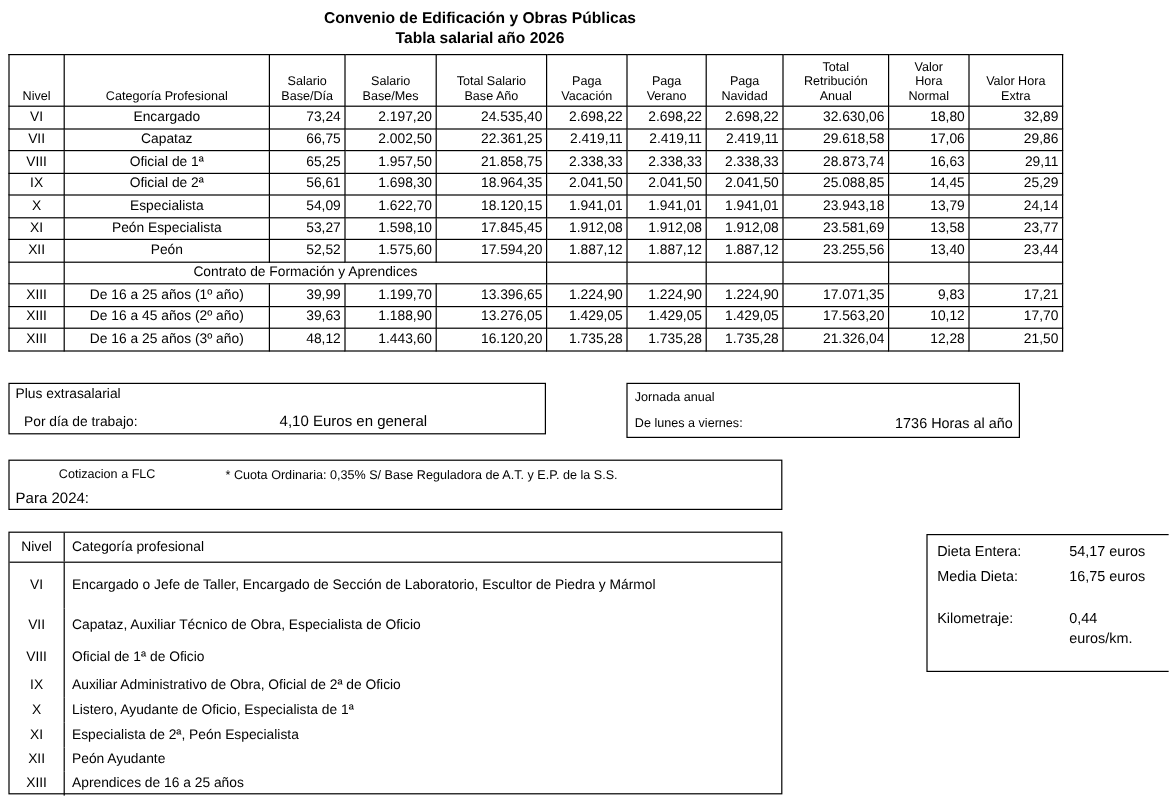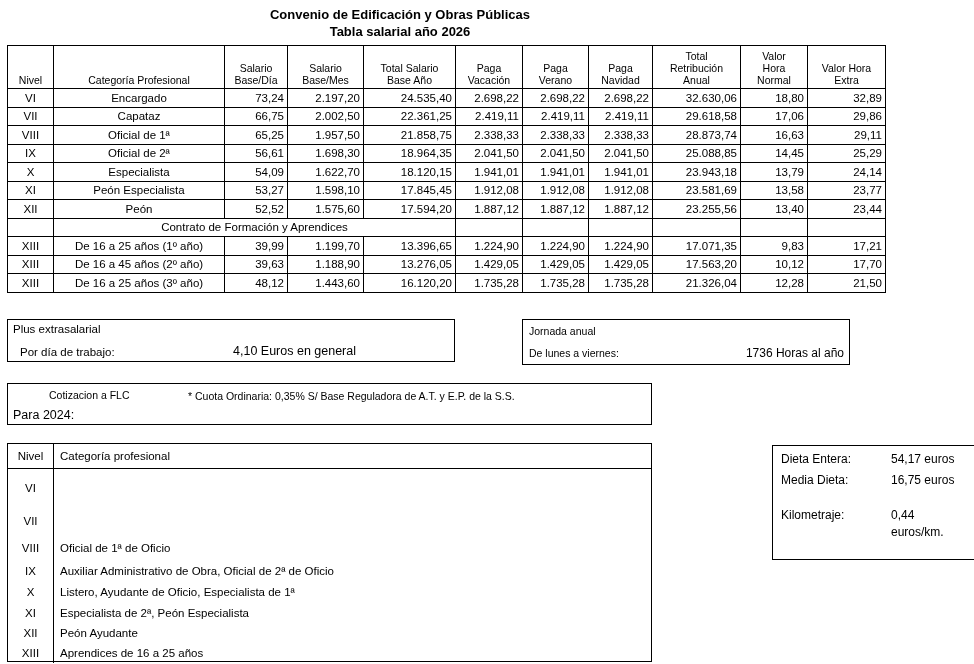--- a/index.html
+++ b/index.html
@@ -248,23 +248,25 @@
     <div class="bl bigval" style="bottom:2px; left:5px;">Para 2024:</div>
   </div>
 
   <div class="ct">
     <div class="ct-row ct-head" style="height:25px;">
       <div class="ct-niv">Nivel</div>
       <div class="ct-cat">Categoría profesional</div>
     </div>
     <div class="ct-row" style="height:38px;">
       <div class="ct-niv">VI</div>
+      <div class="ct-cat">Encargado o Jefe de Taller, Encargado de Sección de Laboratorio, Escultor de Piedra y Mármol</div>
     </div>
     <div class="ct-row" style="height:28px;">
       <div class="ct-niv">VII</div>
+      <div class="ct-cat">Capataz, Auxiliar Técnico de Obra, Especialista de Oficio</div>
     </div>
     <div class="ct-row" style="height:25px;">
       <div class="ct-niv">VIII</div>
       <div class="ct-cat">Oficial de 1ª de Oficio</div>
     </div>
     <div class="ct-row" style="height:21px;">
       <div class="ct-niv">IX</div>
       <div class="ct-cat">Auxiliar Administrativo de Obra, Oficial de 2ª de Oficio</div>
     </div>
     <div class="ct-row" style="height:21px;">

